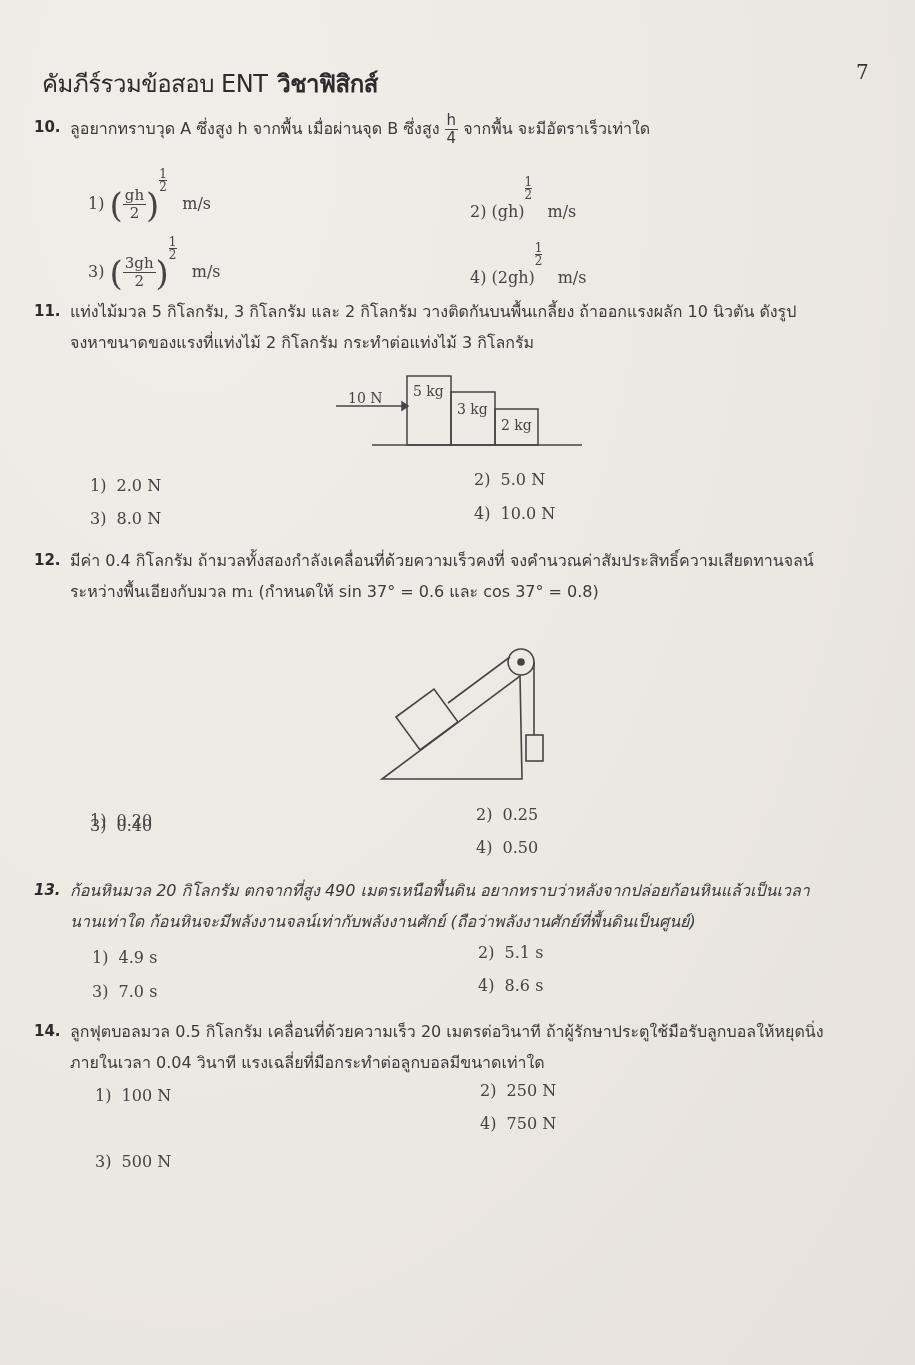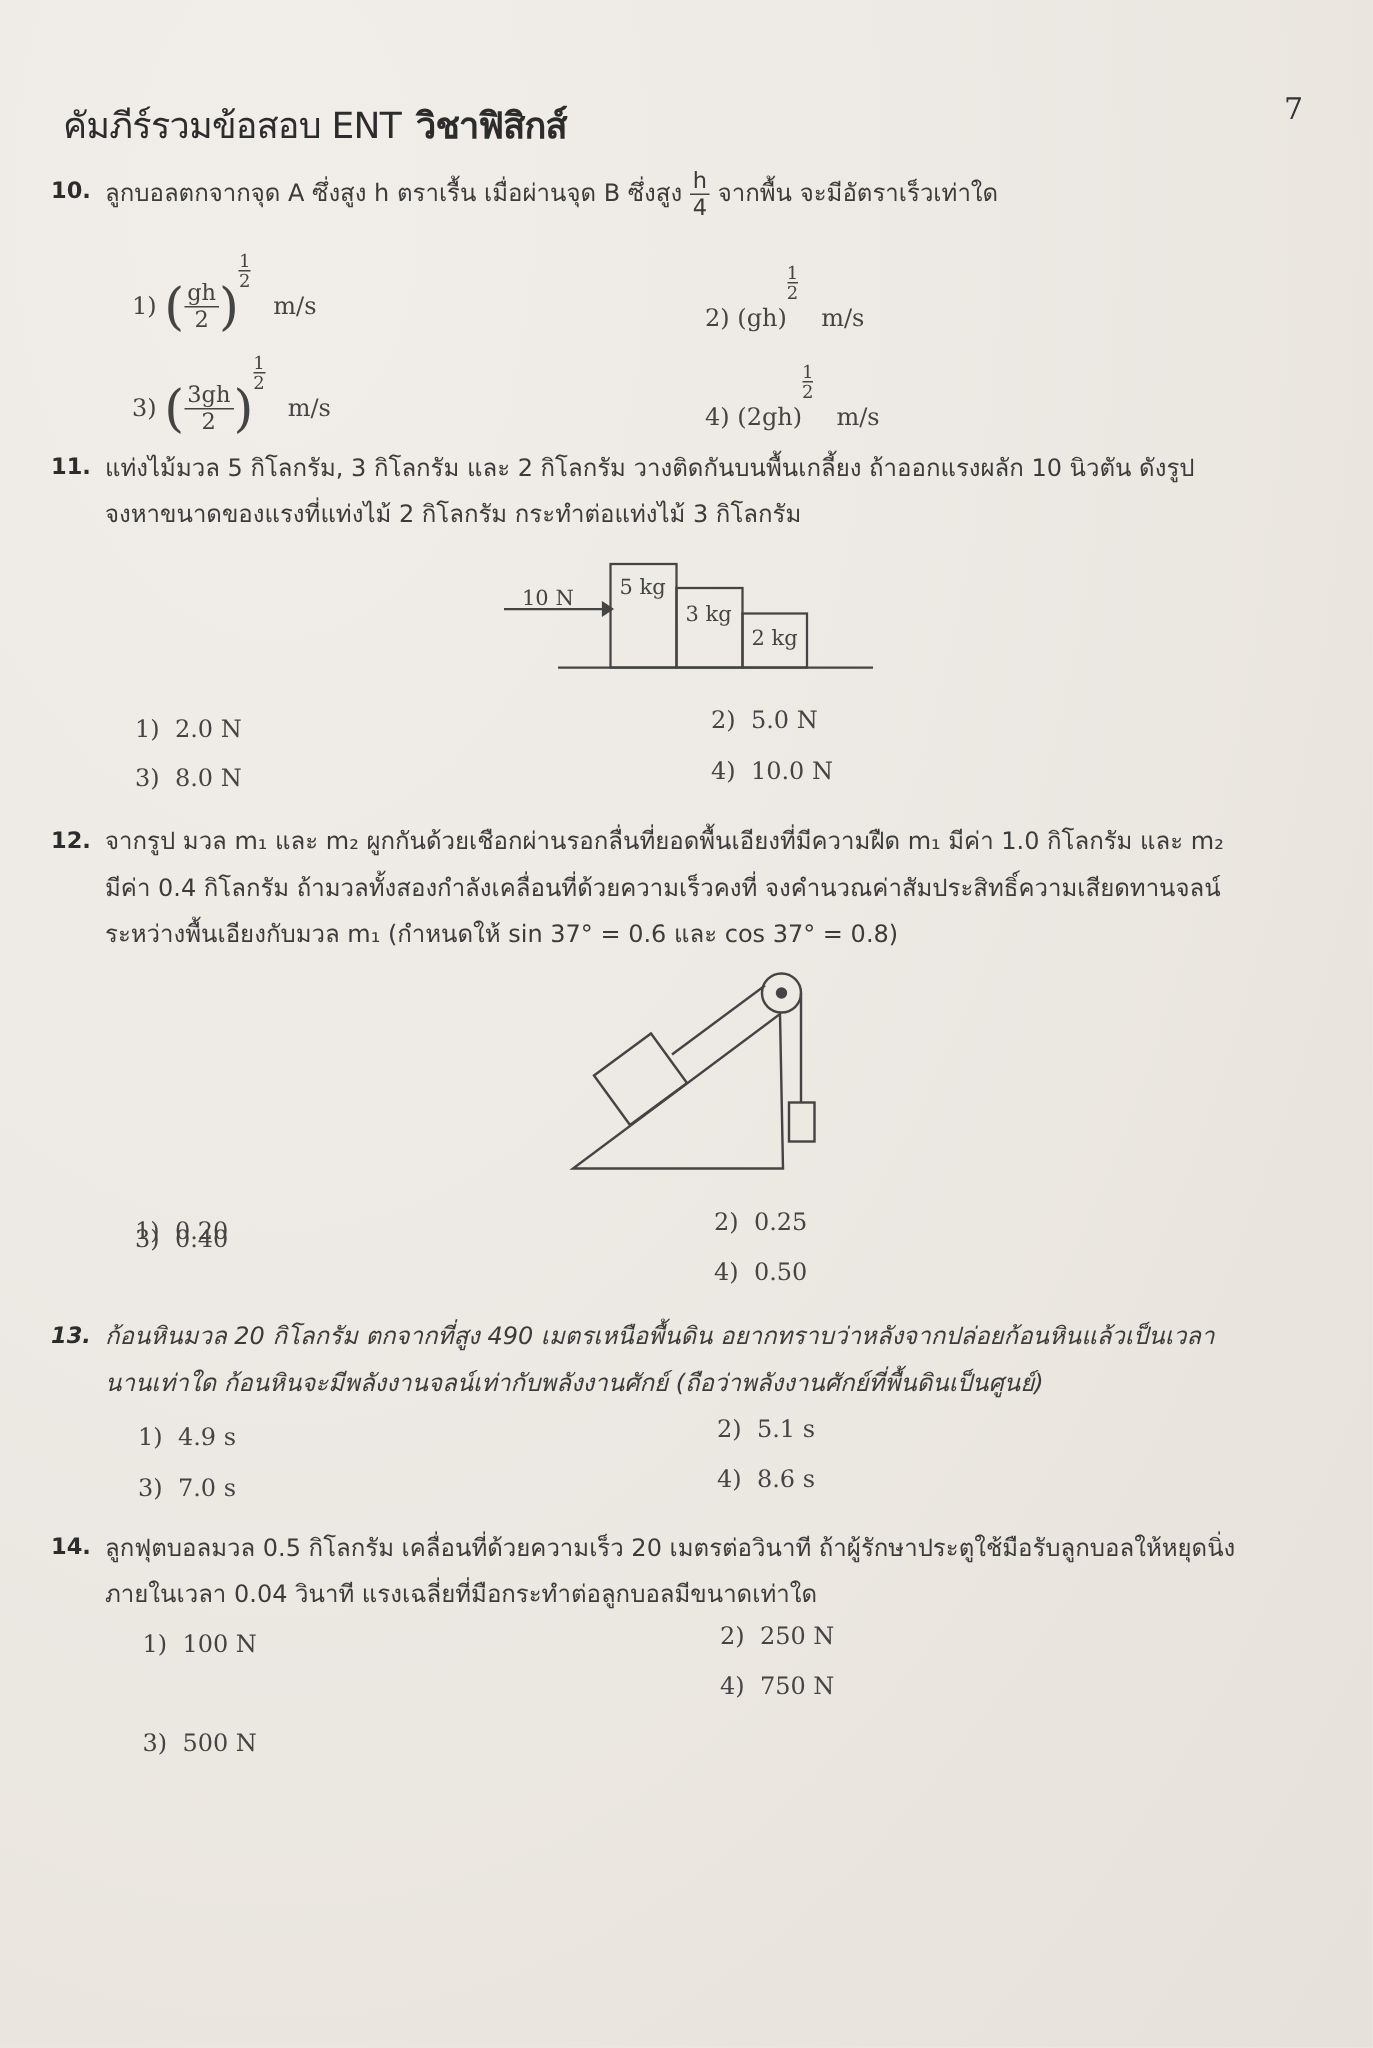--- a/index.html
+++ b/index.html
@@ -34,21 +34,21 @@
 <div class="page">
 
   <div class="hdr-title">
     <span>คัมภีร์รวมข้อสอบ ENT</span><b>วิชาฟิสิกส์</b>
   </div>
   <div class="hdr-page">7</div>
 
   <div class="q" style="top:112px;">
     <span class="qnum" style="top:0">10.</span>
     <div class="qtext">
-      <span>ลูกบอลตกจากจุด A ซึ่งสูง h ตราเรื้น เมื่อผ่านจุด B ซึ่งสูง</span>
+      <span>ลูอยากทราบวุด A ซึ่งสูง h จากพื้น เมื่อผ่านจุด B ซึ่งสูง</span>
       <span class="frac"><span class="n">h</span><span class="d">4</span></span>
       <span>จากพื้น จะมีอัตราเร็วเท่าใด</span>
     </div>
   </div>
 
   <div class="opt" style="left:88px; top:168px;">
     <span>1)</span>
     <span class="paren">(</span><span class="frac"><span class="n">gh</span><span class="d">2</span></span><span class="paren">)</span><sup class="half"><span>1</span><span class="bar">2</span></sup>
     &nbsp;&nbsp;<span>m/s</span>
   </div>
@@ -94,21 +94,20 @@
   </svg>
 
   <div class="opt" style="left:90px; top:476px;"><span>1)</span>&nbsp; <span>2.0 N</span></div>
   <div class="opt" style="left:474px; top:470px;"><span>2)</span>&nbsp; <span>5.0 N</span></div>
   <div class="opt" style="left:90px; top:509px;"><span>3)</span>&nbsp; <span>8.0 N</span></div>
   <div class="opt" style="left:474px; top:504px;"><span>4)</span>&nbsp; <span>10.0 N</span></div>
 
   <div class="q" style="top:545px;">
     <span class="qnum" style="top:0">12.</span>
     <div class="qtext">
-      <div>จากรูป มวล m₁ และ m₂ ผูกกันด้วยเชือกผ่านรอกลื่นที่ยอดพื้นเอียงที่มีความฝืด m₁ มีค่า 1.0 กิโลกรัม และ m₂</div>
       <div>มีค่า 0.4 กิโลกรัม ถ้ามวลทั้งสองกำลังเคลื่อนที่ด้วยความเร็วคงที่ จงคำนวณค่าสัมประสิทธิ์ความเสียดทานจลน์</div>
       <div>ระหว่างพื้นเอียงกับมวล m₁ (กำหนดให้ sin 37° = 0.6 และ cos 37° = 0.8)</div>
     </div>
   </div>
 
   <svg class="fig" style="left:370px; top:640px;" width="200" height="150">
     <g stroke="#444" stroke-width="1.6" fill="none">
       <polygon points="12,139 152,139 150,36"></polygon>
       <circle cx="151" cy="22" r="13"></circle>
       <circle cx="151" cy="22" r="3" fill="#444"></circle>

